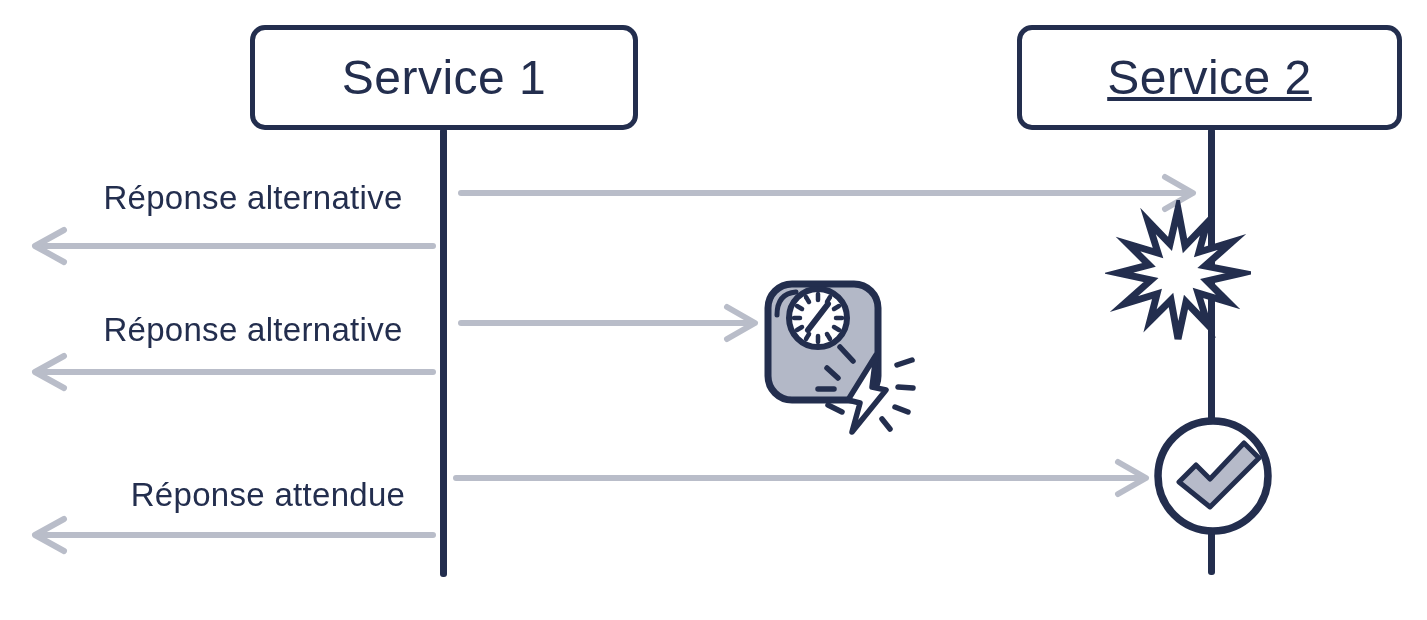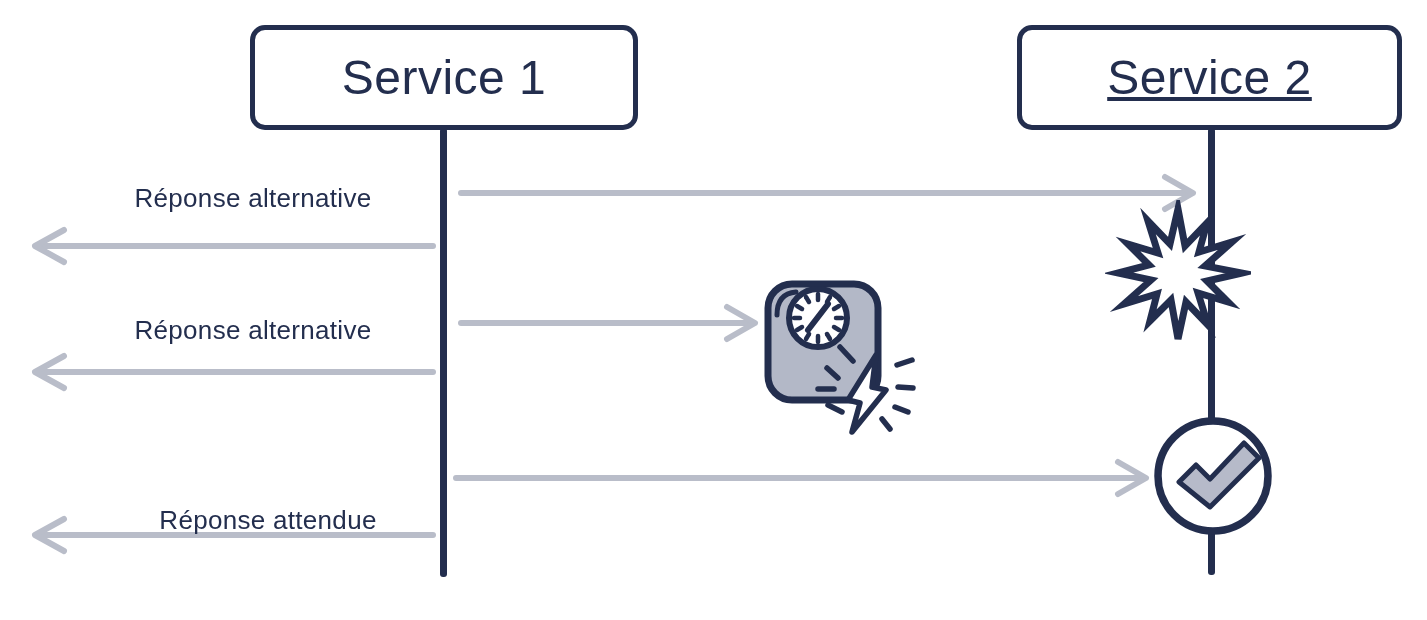--- a/index.html
+++ b/index.html
@@ -11,21 +11,21 @@
     position:absolute;top:25px;height:105px;box-sizing:border-box;
     border:5px solid #232E4E;border-radius:15px;background:#ffffff;
     display:flex;align-items:center;justify-content:center;
     font-size:48px;color:#232E4E;letter-spacing:.5px;
   }
   .lifeline{
     position:absolute;width:7px;background:#232E4E;border-radius:3px;z-index:1;
   }
   .msg-label{
     position:absolute;width:360px;text-align:center;
-    font-size:26px;color:#232E4E;letter-spacing:.3px;line-height:44px;z-index:3;
+    font-size:33px;color:#232E4E;letter-spacing:.3px;line-height:44px;z-index:3;
   }
   .arrow{position:absolute;z-index:2;}
   .icon{position:absolute;z-index:4;}
   svg{display:block;}
 </style>
 </head>
 <body>
 
 <div id="canvas">
 
@@ -60,21 +60,21 @@
       <polyline points="272,4 300,20 272,36" stroke-linejoin="round"></polyline>
     </g>
   </svg>
   <svg class="arrow" style="left:24px;top:352px;" width="416" height="40" viewBox="0 0 416 40">
     <g stroke="#B9BDC9" stroke-width="6" stroke-linecap="round" fill="none">
       <line x1="409" y1="20" x2="13" y2="20"></line>
       <polyline points="40,4 11,20 40,36" stroke-linejoin="round"></polyline>
     </g>
   </svg>
 
-  <div class="msg-label" style="left:88px;top:498px;">Réponse attendue</div>
+  <div class="msg-label" style="left:88px;top:473px;">Réponse attendue</div>
   <svg class="arrow" style="left:450px;top:458px;" width="705" height="40" viewBox="0 0 705 40">
     <g stroke="#B9BDC9" stroke-width="6" stroke-linecap="round" fill="none">
       <line x1="6" y1="20" x2="694" y2="20"></line>
       <polyline points="668,4 696,20 668,36" stroke-linejoin="round"></polyline>
     </g>
   </svg>
   <svg class="arrow" style="left:24px;top:515px;" width="416" height="40" viewBox="0 0 416 40">
     <g stroke="#B9BDC9" stroke-width="6" stroke-linecap="round" fill="none">
       <line x1="409" y1="20" x2="13" y2="20"></line>
       <polyline points="40,4 11,20 40,36" stroke-linejoin="round"></polyline>

